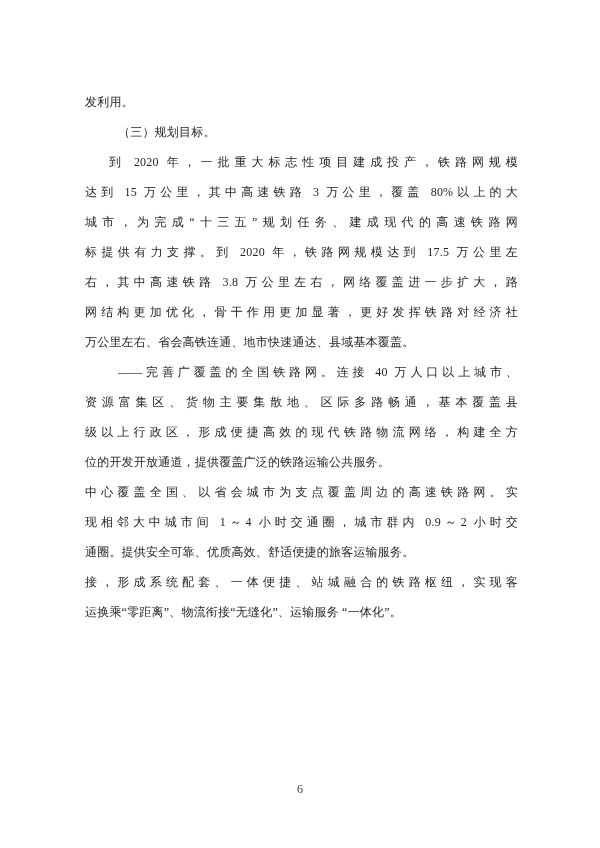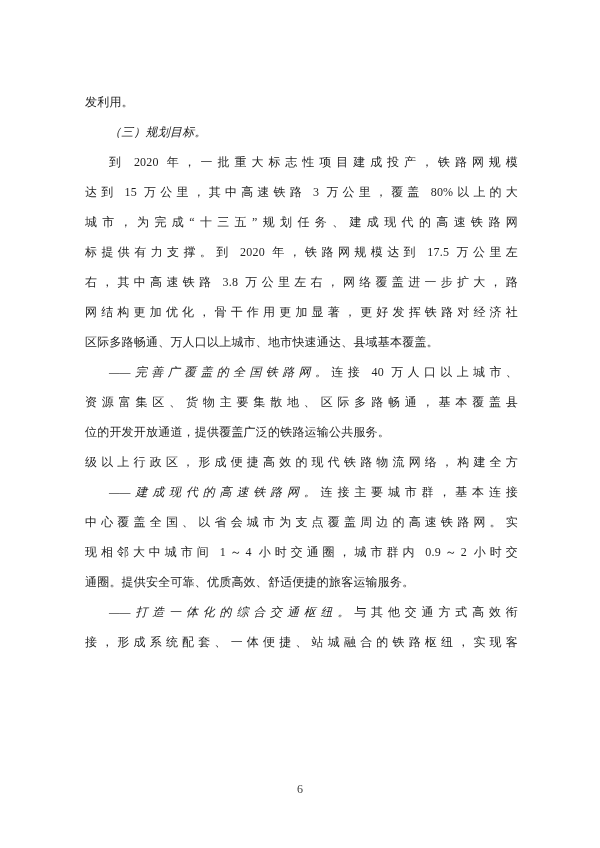--- a/index.html
+++ b/index.html
@@ -34,21 +34,21 @@
     white-space: normal;
     text-align: justify;
     text-align-last: justify;
     overflow: hidden;
   }
   .line.ind {
     text-indent: 2em;
   }
   .kai {
     
-    font-style: italic;
+    margin-left: 9px;
   }
   .page-number {
     position: absolute;
     top: 780px;
     left: 0;
     width: 100%;
     height: 18px;
     line-height: 18px;
     text-align: center;
     font-size: 12px;
@@ -62,26 +62,25 @@
 <div class="page">
   <div class="body-text">
       <div class="line"><span>发利用。</span></div>
       <div class="line ind"><span class="kai">（三）规划目标。</span></div>
       <div class="line j ind"><span>到 2020 年，一批重大标志性项目建成投产，铁路网规模</span></div>
       <div class="line j"><span>达到 15 万公里，其中高速铁路 3 万公里，覆盖 80%以上的大</span></div>
       <div class="line j"><span>城市，为完成“十三五”规划任务、建成现代的高速铁路网</span></div>
       <div class="line j"><span>标提供有力支撑。到 2020 年，铁路网规模达到 17.5 万公里左</span></div>
       <div class="line j"><span>右，其中高速铁路 3.8 万公里左右，网络覆盖进一步扩大，路</span></div>
       <div class="line j"><span>网结构更加优化，骨干作用更加显著，更好发挥铁路对经济社</span></div>
-      <div class="line"><span>区际多路畅通、万人口以上城市、地市快速通达、县域基本覆盖。</span></div>
+      <div class="line"><span>万公里左右、省会高铁连通、地市快速通达、县域基本覆盖。</span></div>
       <div class="line j ind"><span class="kai">——完善广覆盖的全国铁路网。</span><span>连接 40 万人口以上城市、</span></div>
       <div class="line j"><span>资源富集区、货物主要集散地、区际多路畅通，基本覆盖县</span></div>
+      <div class="line j"><span>级以上行政区，形成便捷高效的现代铁路物流网络，构建全方</span></div>
       <div class="line"><span>位的开发开放通道，提供覆盖广泛的铁路运输公共服务。</span></div>
-      <div class="line j"><span>级以上行政区，形成便捷高效的现代铁路物流网络，构建全方</span></div>
-      <div class="line j ind"><span class="kai">——建成现代的高速铁路网。</span><span>连接主要城市群，基本连接</span></div>
       <div class="line j"><span>中心覆盖全国、以省会城市为支点覆盖周边的高速铁路网。实</span></div>
       <div class="line j"><span>现相邻大中城市间 1～4 小时交通圈，城市群内 0.9～2 小时交</span></div>
       <div class="line"><span>通圈。提供安全可靠、优质高效、舒适便捷的旅客运输服务。</span></div>
-      <div class="line j ind"><span class="kai">——打造一体化的综合交通枢纽。</span><span>与其他交通方式高效衔</span></div>
       <div class="line j"><span>接，形成系统配套、一体便捷、站城融合的铁路枢纽，实现客</span></div>
+      <div class="line"><span>运换乘“零距离”、物流衔接“无缝化”、运输服务 “一体化”。</span></div>
     </div>
   <div class="page-number">6</div>
 </div>
 
 </body></html>

